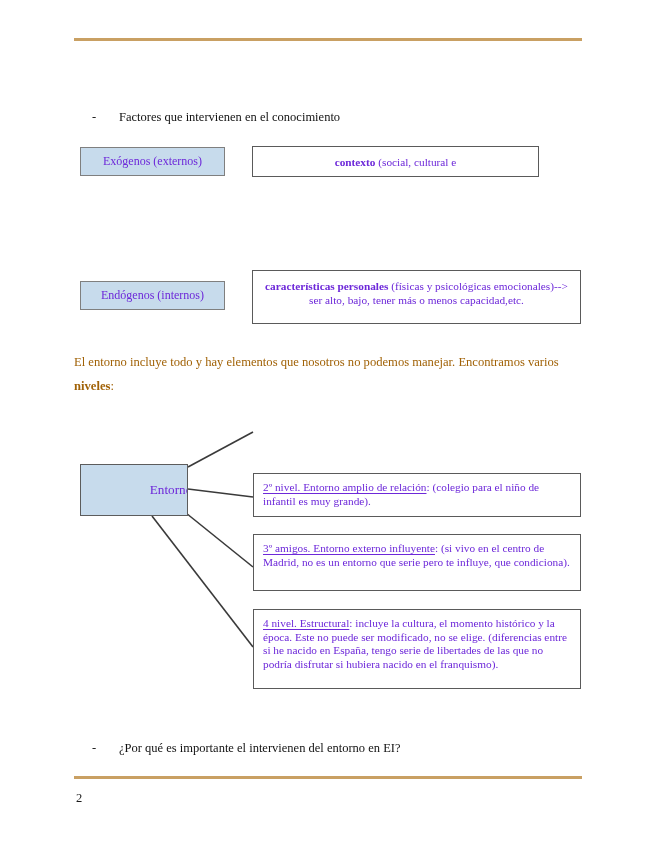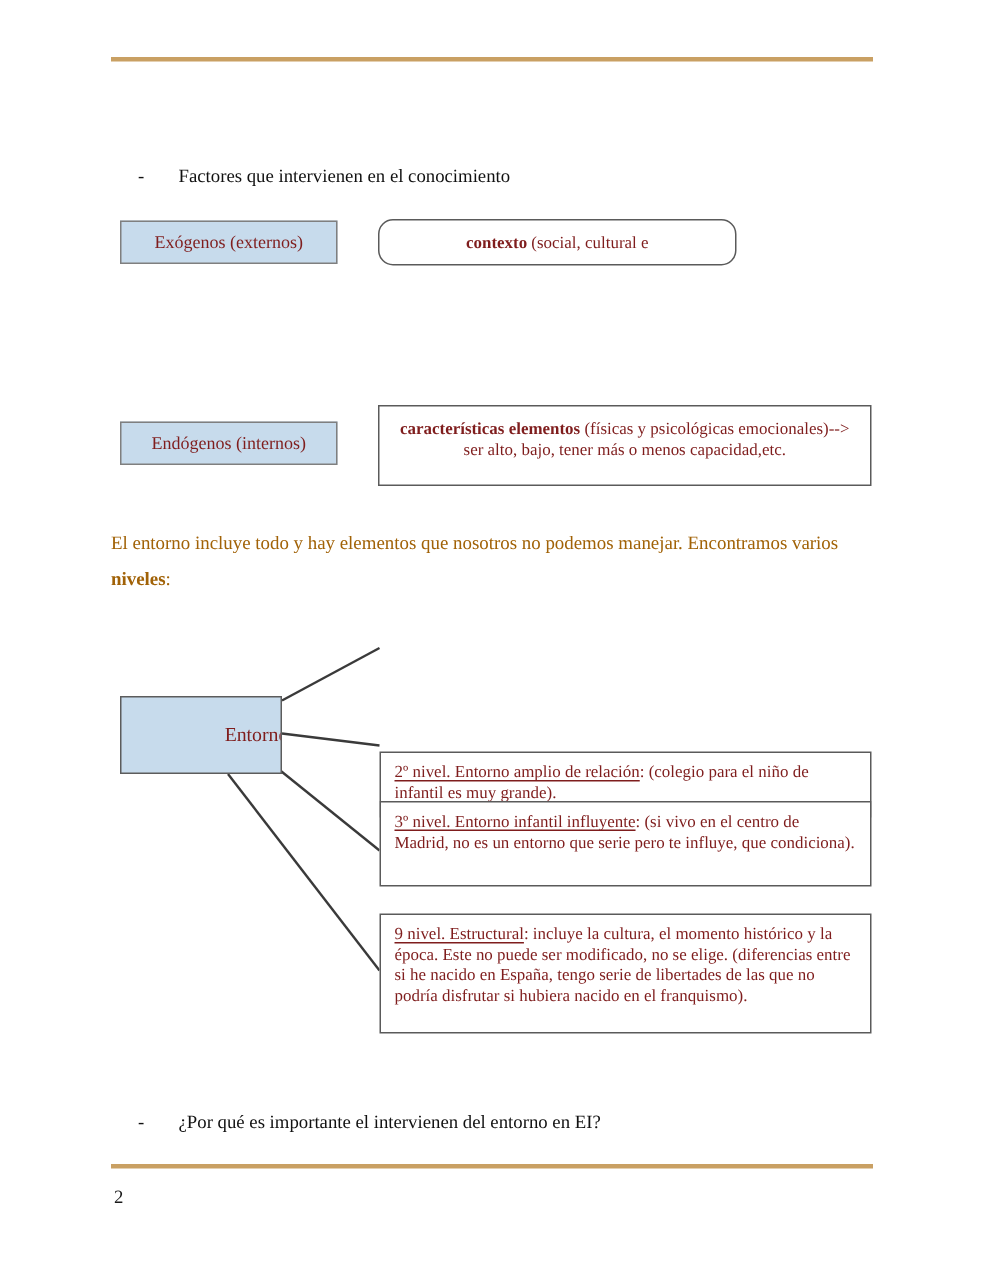--- a/index.html
+++ b/index.html
@@ -67,21 +67,21 @@
   .paragraph b { font-weight: bold; }
 
   
   .box {
     position: absolute;
     box-sizing: border-box;
     background: #ffffff;
     border: 1.4px solid #5a5a5a;
     font-size: 11.3px;
     line-height: 13.6px;
-    color: #7f1d1d;
+    color: #6d28d9;
     overflow: hidden;
   }
   .box.blue {
     background: #C7DBEC;
     border: 1.6px solid #7f7f7f;
     text-align: center;
     font-size: 12px;
   }
   .box.blue .inner {
     display: flex;
@@ -128,67 +128,67 @@
   <div class="rule header"></div>
 
   <div class="bullet-line" style="left:92px; top:110px;">
     <span class="dash">-</span><span class="txt">Factores que intervienen en el conocimiento</span>
   </div>
 
   <div class="box blue" id="exogenos-box" style="left:80px; top:147px; width:145px; height:29px;">
     <div class="inner">Exógenos (externos)</div>
   </div>
 
-  <div class="box white centered" id="exogenos-detail" style="left:252px; top:146px; width:239px; height:31px;border-radius:10px;">
+  <div class="box white centered" id="exogenos-detail" style="left:252px; top:146px; width:287px; height:31px;">
     <div class="inner">
       <b>contexto</b><span> (social, cultural e</span>
     </div>
   </div>
 
   <div class="box blue" id="endogenos-box" style="left:80px; top:281px; width:145px; height:29px;">
     <div class="inner">Endógenos (internos)</div>
   </div>
 
   <div class="box white centered" id="endogenos-detail" style="left:252px; top:270px; width:329px; height:54px;">
     <div class="inner">
-      <b>características elementos</b><span> (físicas y psicológicas emocionales)--&gt; ser alto, bajo, tener más o menos capacidad,etc.</span>
+      <b>características personales</b><span> (físicas y psicológicas emocionales)--&gt; ser alto, bajo, tener más o menos capacidad,etc.</span>
     </div>
   </div>
 
   <div class="paragraph" style="top:350px;">
     <span>El entorno incluye todo y hay elementos que nosotros no podemos manejar. Encontramos varios </span><b>niveles</b><span>:</span>
   </div>
 
   <svg id="connectors" viewBox="0 0 655 848">
     <line x1="188" y1="467" x2="253" y2="432" stroke="#3a3a3a" stroke-width="1.6"></line>
     <line x1="188" y1="489" x2="253" y2="497" stroke="#3a3a3a" stroke-width="1.6"></line>
     <line x1="186" y1="513" x2="253" y2="567" stroke="#3a3a3a" stroke-width="1.6"></line>
     <line x1="152" y1="516" x2="253" y2="647" stroke="#3a3a3a" stroke-width="1.6"></line>
   </svg>
 
   <div class="box" id="entorno-box" style="left:80px; top:464px; width:108px; height:52px;">
     <div class="inner" style="display:flex;align-items:center;justify-content:center;width:100%;height:100%;padding-left:37px;">Entorno</div>
   </div>
 
 
-  <div class="box white" id="level-2" style="left:253px; top:501px; width:328px; height:44px;">
+  <div class="box white" id="level-2" style="left:253px; top:473px; width:328px; height:44px;">
     <div class="inner">
       <span class="lead">2º nivel. Entorno amplio de relación</span><span>: (colegio para el niño de infantil es muy grande).</span>
     </div>
   </div>
 
   <div class="box white" id="level-3" style="left:253px; top:534px; width:328px; height:57px;">
     <div class="inner">
-      <span class="lead">3º nivel. Entorno infantil influyente</span><span>: (si vivo en el centro de Madrid, no es un entorno que serie pero te influye, que condiciona).</span>
+      <span class="lead">3º amigos. Entorno externo influyente</span><span>: (si vivo en el centro de Madrid, no es un entorno que serie pero te influye, que condiciona).</span>
     </div>
   </div>
 
   <div class="box white" id="level-4" style="left:253px; top:609px; width:328px; height:80px;">
     <div class="inner">
-      <span class="lead">9 nivel. Estructural</span><span>: incluye la cultura, el momento histórico y la época. Este no puede ser modificado, no se elige. (diferencias entre si he nacido en España, tengo serie de libertades de las que no podría disfrutar si hubiera nacido en el franquismo).</span>
+      <span class="lead">4 nivel. Estructural</span><span>: incluye la cultura, el momento histórico y la época. Este no puede ser modificado, no se elige. (diferencias entre si he nacido en España, tengo serie de libertades de las que no podría disfrutar si hubiera nacido en el franquismo).</span>
     </div>
   </div>
 
   <div class="bullet-line" style="left:92px; top:741px;">
     <span class="dash">-</span><span class="txt">¿Por qué es importante el intervienen del entorno en EI?</span>
   </div>
 
   <div class="rule footer"></div>
 
   <div class="page-number">2</div>

